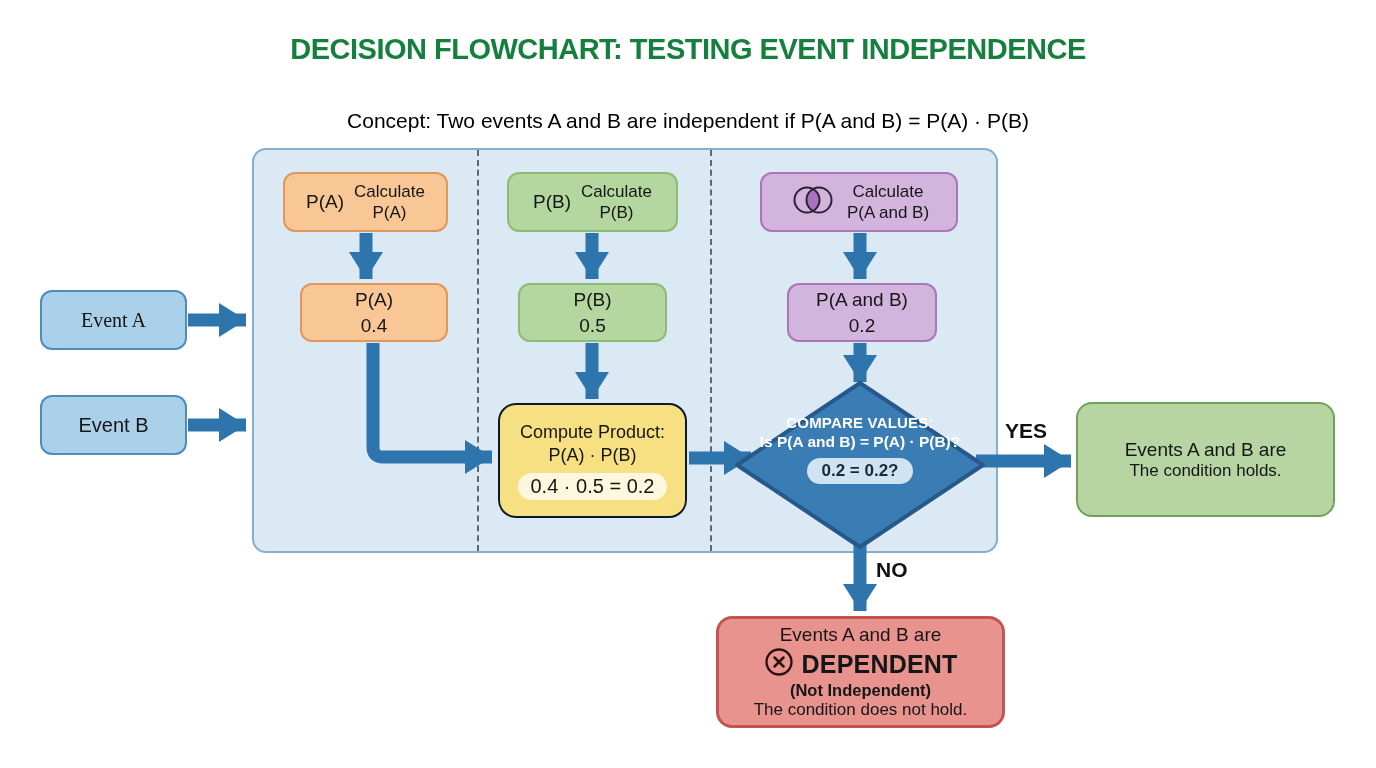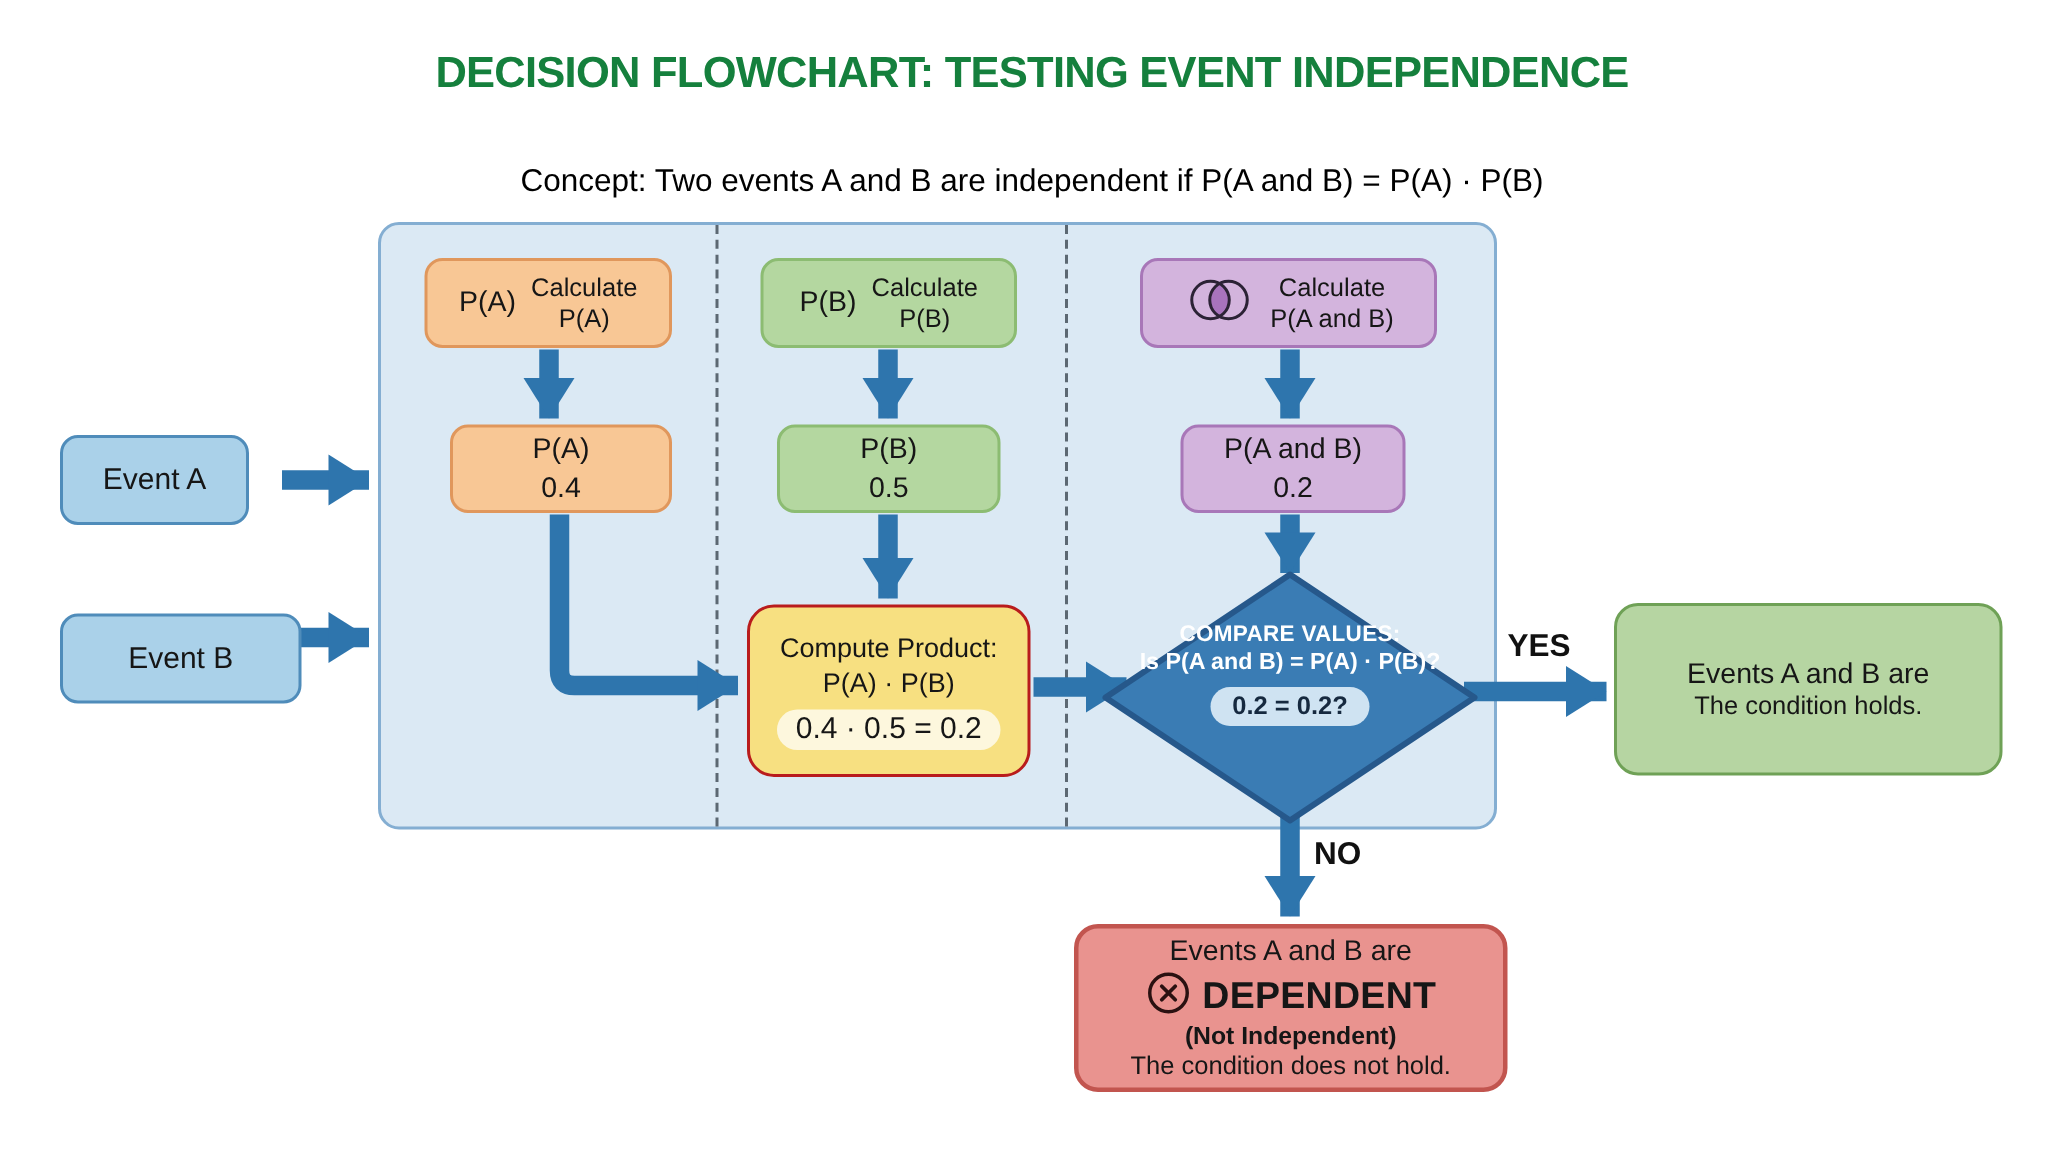--- a/index.html
+++ b/index.html
@@ -25,25 +25,25 @@
   .calc-ab{left:760px;top:172px;width:198px;height:60px;background:#d3b4dd;border:2px solid #a877b8;}
   .badge{font-size:19px;}
   .calc-lines{font-size:17px;line-height:1.25;}
 
   .val-a{left:300px;top:283px;width:148px;height:59px;background:#f8c795;border:2px solid #e0975c;}
   .val-b{left:518px;top:283px;width:149px;height:59px;background:#b4d7a0;border:2px solid #8cbc72;}
   .val-ab{left:787px;top:283px;width:150px;height:59px;background:#d3b4dd;border:2px solid #a877b8;}
   .val-a div,.val-b div,.val-ab div{font-size:19px;line-height:1.35;}
 
   .event{background:#aad1e9;border:2px solid #4f8cba;font-size:20px;border-radius:12px;}
-  .event-a{left:40px;top:290px;width:126px;height:60px;}
-  .event-b{left:40px;top:409px;width:161px;height:60px;}
+  .event-a{left:40px;top:290px;width:147px;height:60px;font-family:Liberation Serif, serif;}
+  .event-b{left:40px;top:395px;width:147px;height:60px;}
 
   .compute{left:498px;top:403px;width:189px;height:115px;background:#f7e081;
-           border:2px solid #b91c1c;border-radius:18px;}
+           border:2px solid #0f172a;border-radius:18px;}
   .compute .l{font-size:18px;line-height:1.25;font-weight:500;}
   .compute .pill{margin-top:7px;background:#fdf7dd;border-radius:14px;padding:2px 13px;
                  font-size:20px;font-weight:500;text-align:center;}
 
   .diamond-wrap{position:absolute;left:731px;top:377px;width:258px;height:176px;}
   .diamond-text{position:absolute;left:741px;top:414px;width:238px;text-align:center;color:#fff;}
   .diamond-text .d1{font-size:15px;font-weight:bold;letter-spacing:.2px;}
   .diamond-text .d2{font-size:15.5px;font-weight:bold;margin-top:2px;}
   .diamond-text .pill{display:inline-block;margin-top:7px;background:#cfe3f2;color:#16293f;
                       border-radius:15px;padding:3px 14px;font-size:17px;font-weight:bold;}

